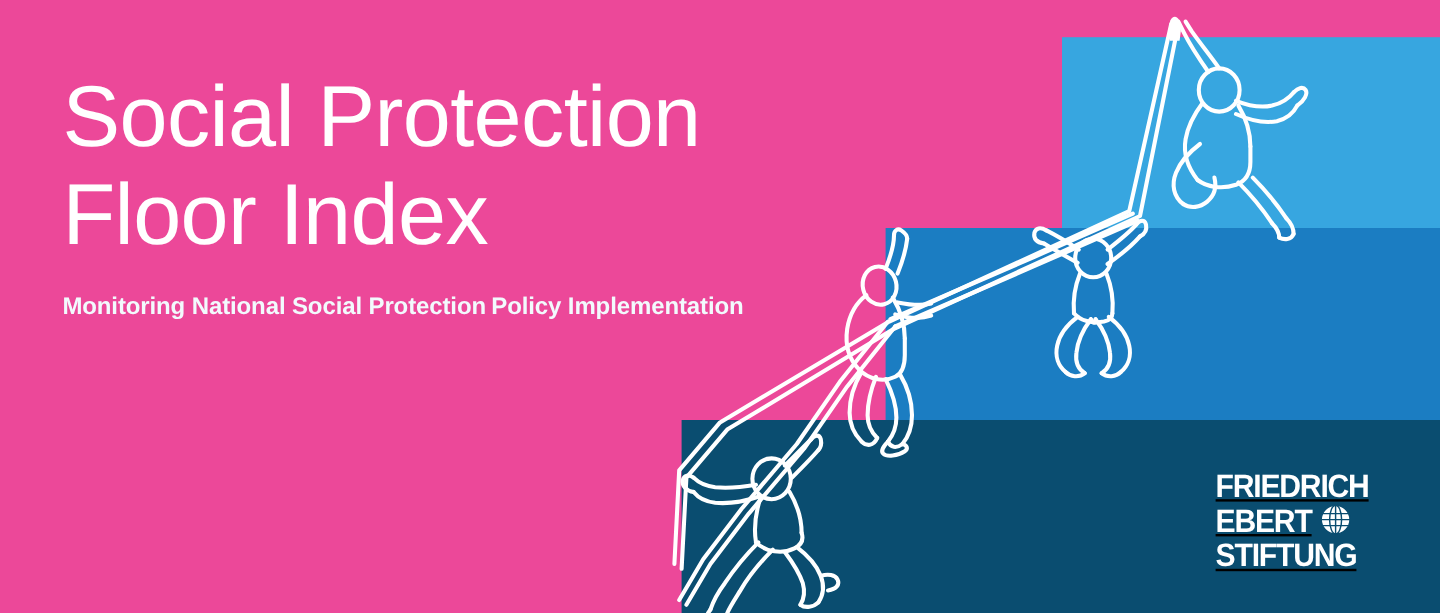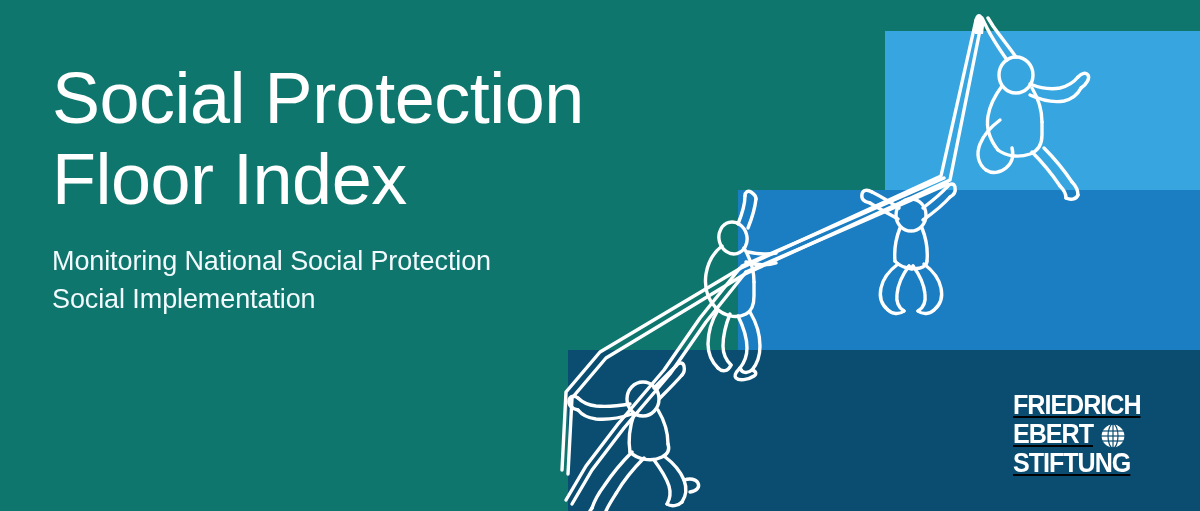--- a/index.html
+++ b/index.html
@@ -5,21 +5,21 @@
   html, body {
     margin: 0;
     padding: 0;
     background: #ffffff;
   }
   #banner {
     position: relative;
     width: 1200px;
     height: 511px;
     overflow: hidden;
-    background: #0f766e;
+    background: #ec4899;
     font-family: "Liberation Sans", sans-serif;
   }
 
   
   .step {
     position: absolute;
   }
   #step-top    { left: 885px; top: 31px;  width: 315px; height: 159px; background: #37A6E0; }
   #step-middle { left: 738px; top: 190px; width: 462px; height: 160px; background: #1B7DC2; }
   #step-bottom { left: 568px; top: 350px; width: 632px; height: 161px; background: #0A4D70; }
@@ -46,22 +46,22 @@
     font-weight: 300;
     line-height: 1.12;
     letter-spacing: -0.5px;
     white-space: nowrap;
   }
   #subtitle {
     margin-top: 24px;
   }
   .subtitle-line {
     color: #F2FAFD;
-    font-size: 27px;
-    font-weight: 400;
+    font-size: 20px;
+    font-weight: 700;
     line-height: 1.38;
     letter-spacing: -0.1px;
     white-space: nowrap;
   }
 
   
   #logo {
     position: absolute;
     left: 1013px;
     top: 391px;
@@ -77,21 +77,21 @@
     font-style: normal;
     font-size: 27px;
     line-height: 29px;
     letter-spacing: -1.1px;
     white-space: nowrap;
     transform: scaleX(0.93);
     transform-origin: left center;
   }
   #logo-row-2 {
     display: flex;
-    align-items: flex-end;
+    align-items: flex-start;
   }
   #logo-globe {
     display: inline-block;
     margin-left: 1px;
     width: 26px;
     height: 26px;
   }
 </style>
 </head>
 <body>
@@ -229,21 +229,21 @@
     </g>
   </svg>
 
   <div id="text-block">
     <h1 id="page-title" style="margin:0;">
       <span class="title-line">Social Protection</span>
       <span class="title-line">Floor Index</span>
     </h1>
     <div id="subtitle">
       <span class="subtitle-line">Monitoring National Social Protection</span>
-      <span class="subtitle-line">Social Implementation</span>
+      <span class="subtitle-line">Policy Implementation</span>
     </div>
   </div>
 
   <div id="logo">
     <span class="logo-row">FRIEDRICH</span>
     <div id="logo-row-2">
       <span class="logo-row">EBERT</span>
       <svg id="logo-globe" viewBox="0 0 26 26">
         <circle cx="13" cy="13" r="12" fill="#FFFFFF"></circle>
         <g stroke="#0A4D70" stroke-width="1.2" fill="none">

